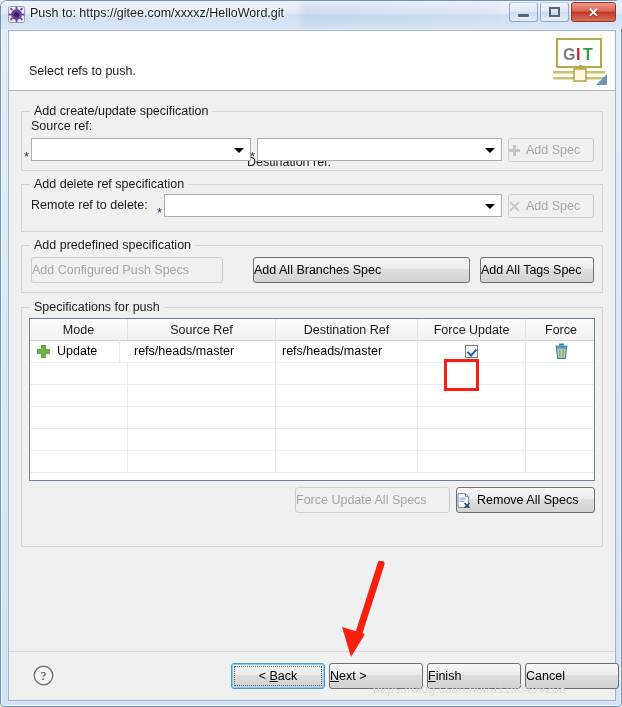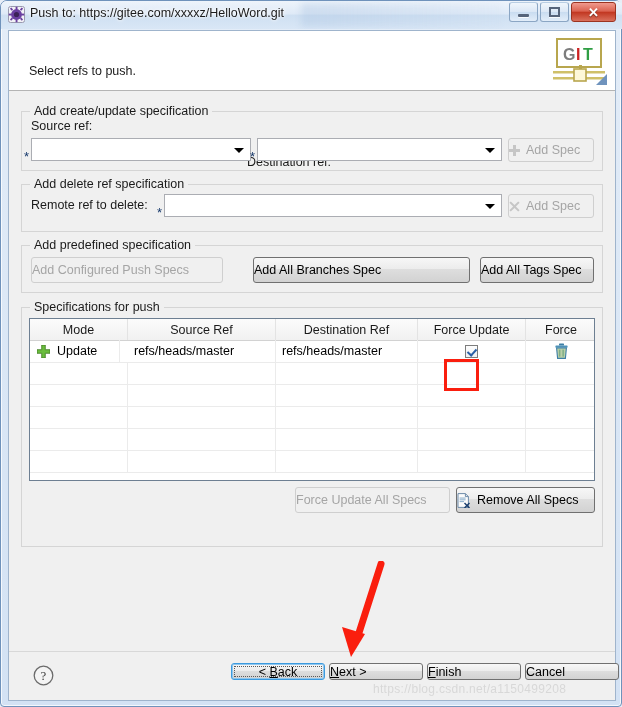--- a/index.html
+++ b/index.html
@@ -245,21 +245,21 @@
     left: 0; bottom: 0;
     width: 606px; height: 48px;
     border-top: 1px solid #d8d8d8;
   }
   #help-icon {
     position: absolute; left: 24px; top: 13px;
     width: 21px; height: 21px;
   }
   .dlgbtn {
     position: absolute; top: 11px;
-    width: 94px; height: 17px;
+    width: 94px; height: 26px;
   }
   .dlgbtn.focused {
     border: 1px solid #3c9ade;
     box-shadow: 0 0 0 1px #8ec6ee inset;
   }
   .dlgbtn.focused .inner {
     border: 1px dotted #5a5a5a;
     position: absolute;
     left: 2px; right: 2px; top: 2px; bottom: 2px;
     display: flex; align-items: center; justify-content: center;

